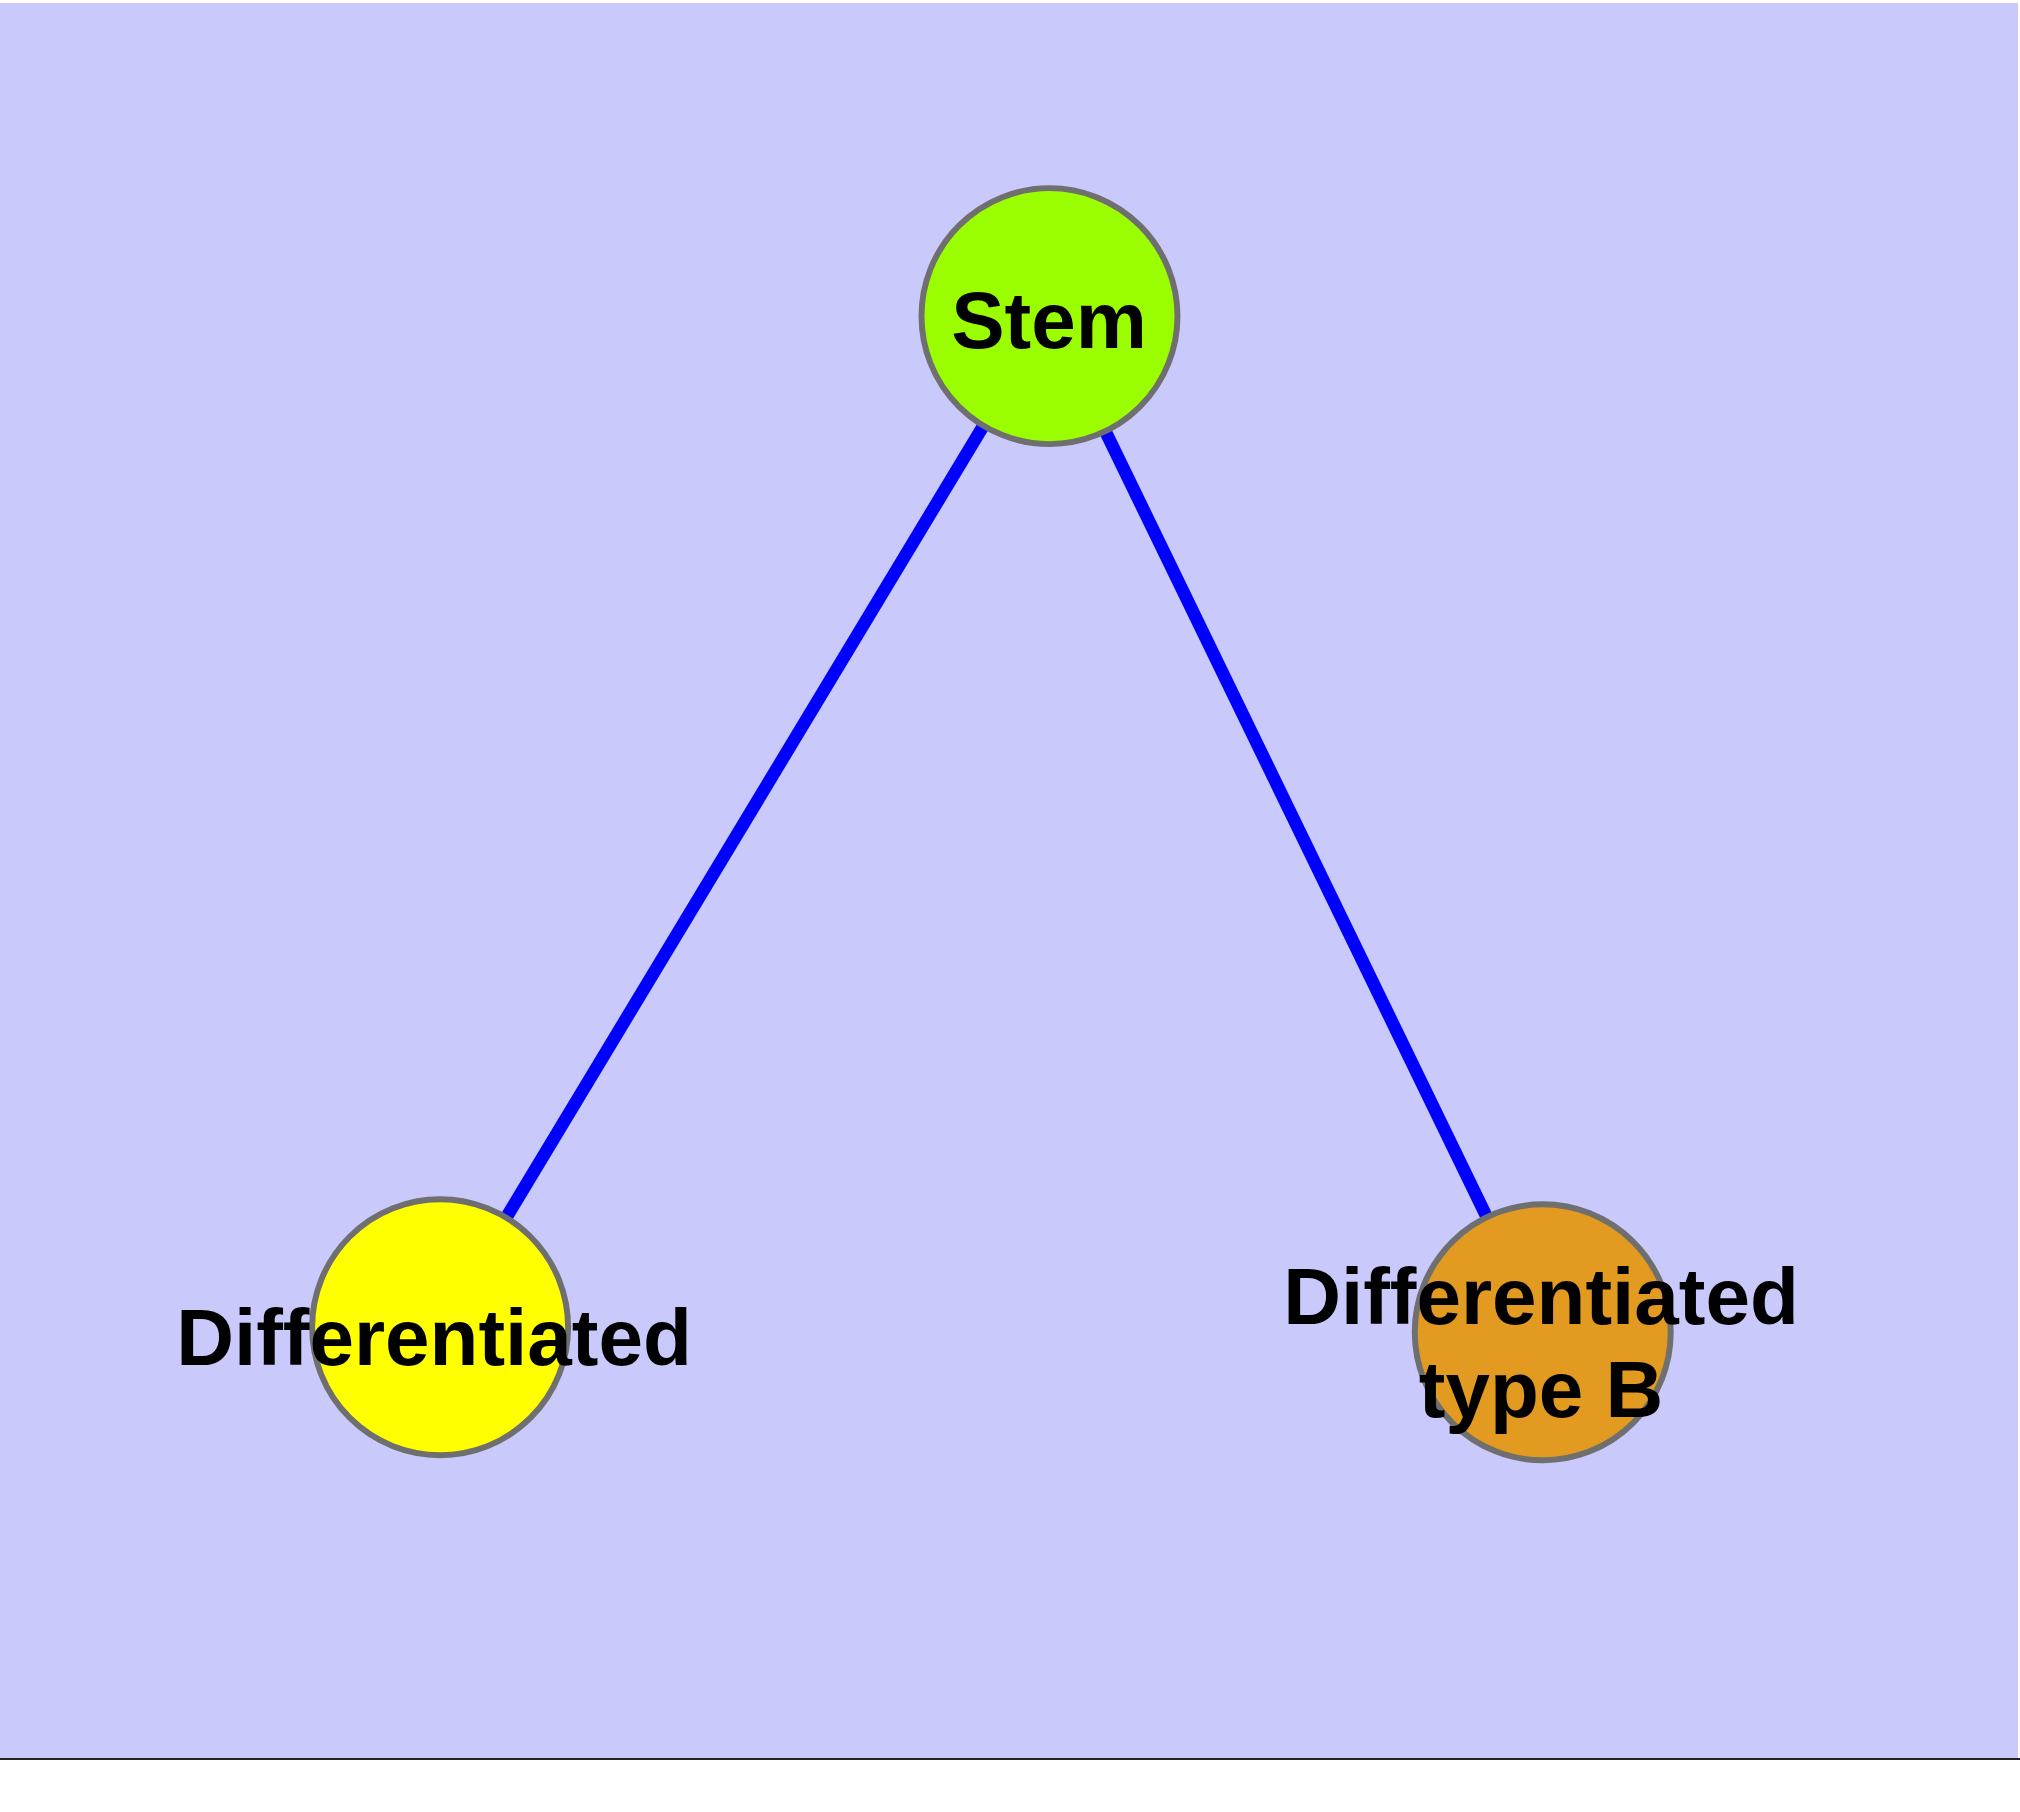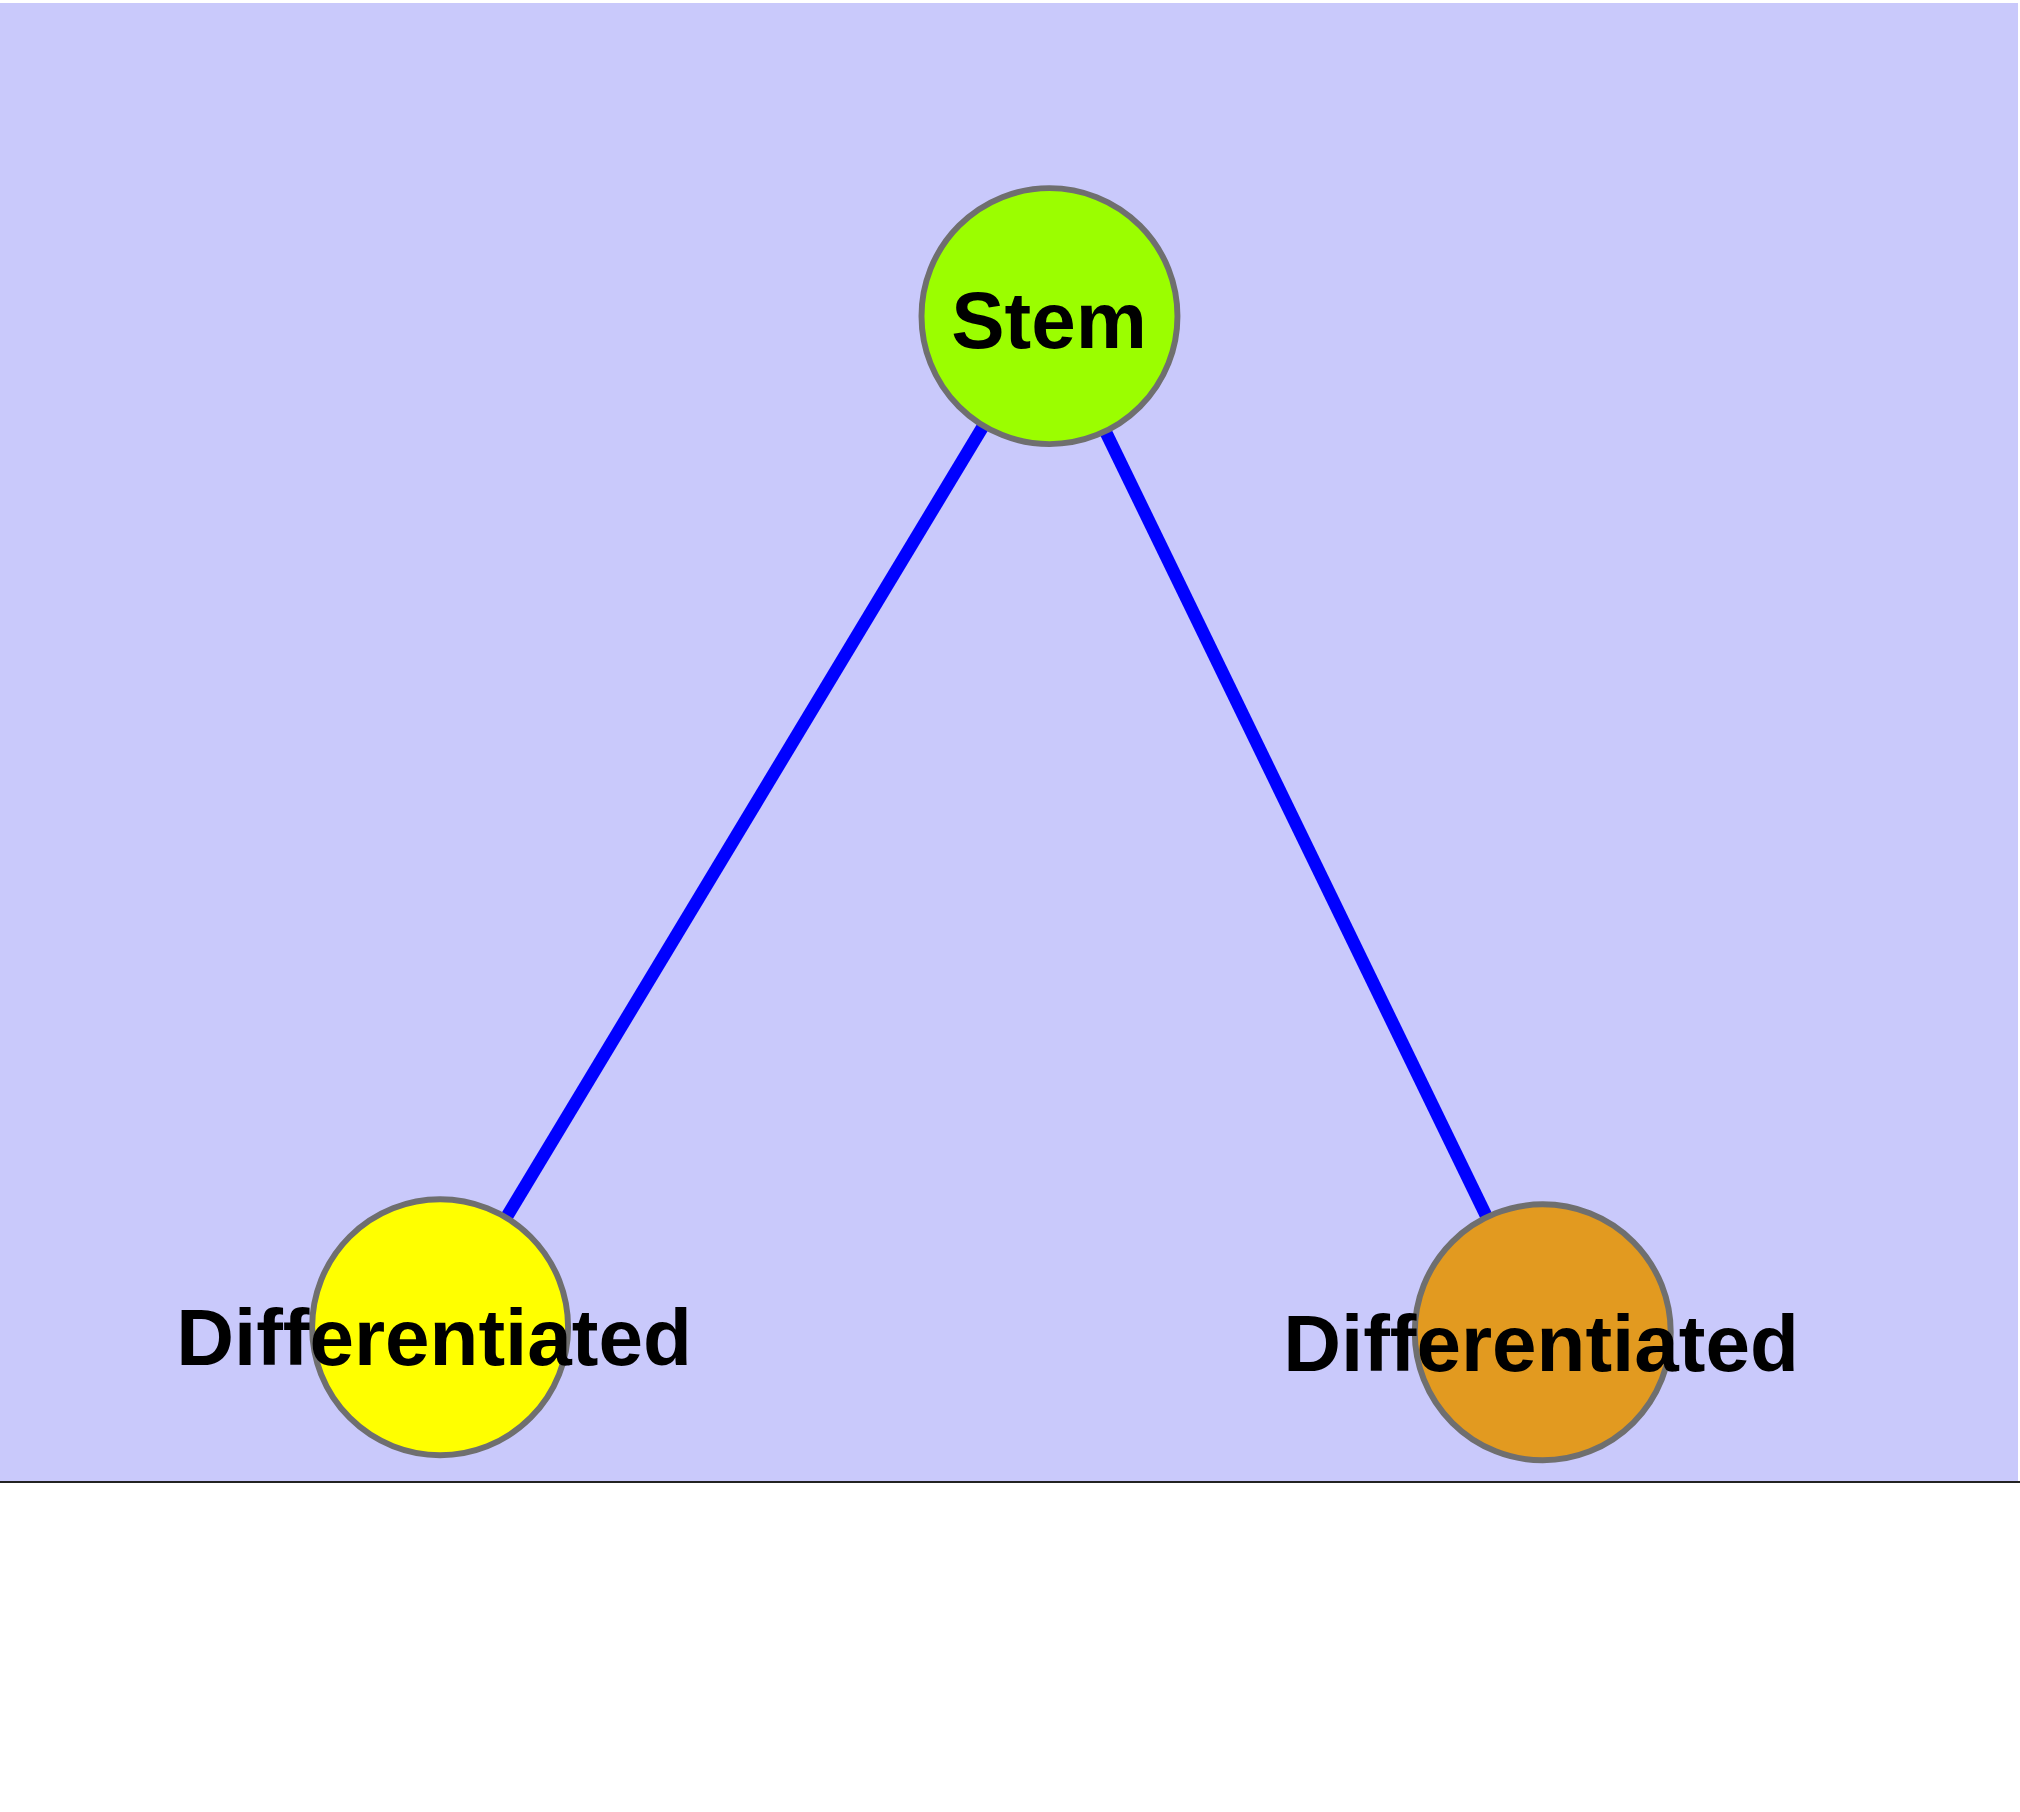--- a/index.html
+++ b/index.html
@@ -3,21 +3,21 @@
 <meta charset="utf-8">
 <style>
   html, body {
     margin: 0;
     padding: 0;
     background: #ffffff;
   }
   .stage {
     position: relative;
     width: 2021px;
-    height: 1483px;
+    height: 1760px;
     background: var(--background, #C9C9FB);
     overflow: hidden;
     font-family: "Liberation Sans", sans-serif;
   }
   .graph {
     position: absolute;
     left: 0;
     top: 0;
     display: block;
   }
@@ -79,20 +79,21 @@
   <div class="label" style="left:1049px; top:320px">
     <span class="line">Stem</span>
   </div>
 
   <div class="label" style="left:434px; top:1337px">
     <span class="line">Differentiated</span>
   </div>
 
   <div class="label" style="left:1541px; top:1343px">
     <span class="line">Differentiated</span>
+    <span class="line">type B</span>
   </div>
 
   <div class="frame-top"></div>
   <div class="frame-right"></div>
   <div class="frame-bottom"></div>
 
 </div>
 
 
 </body></html>

